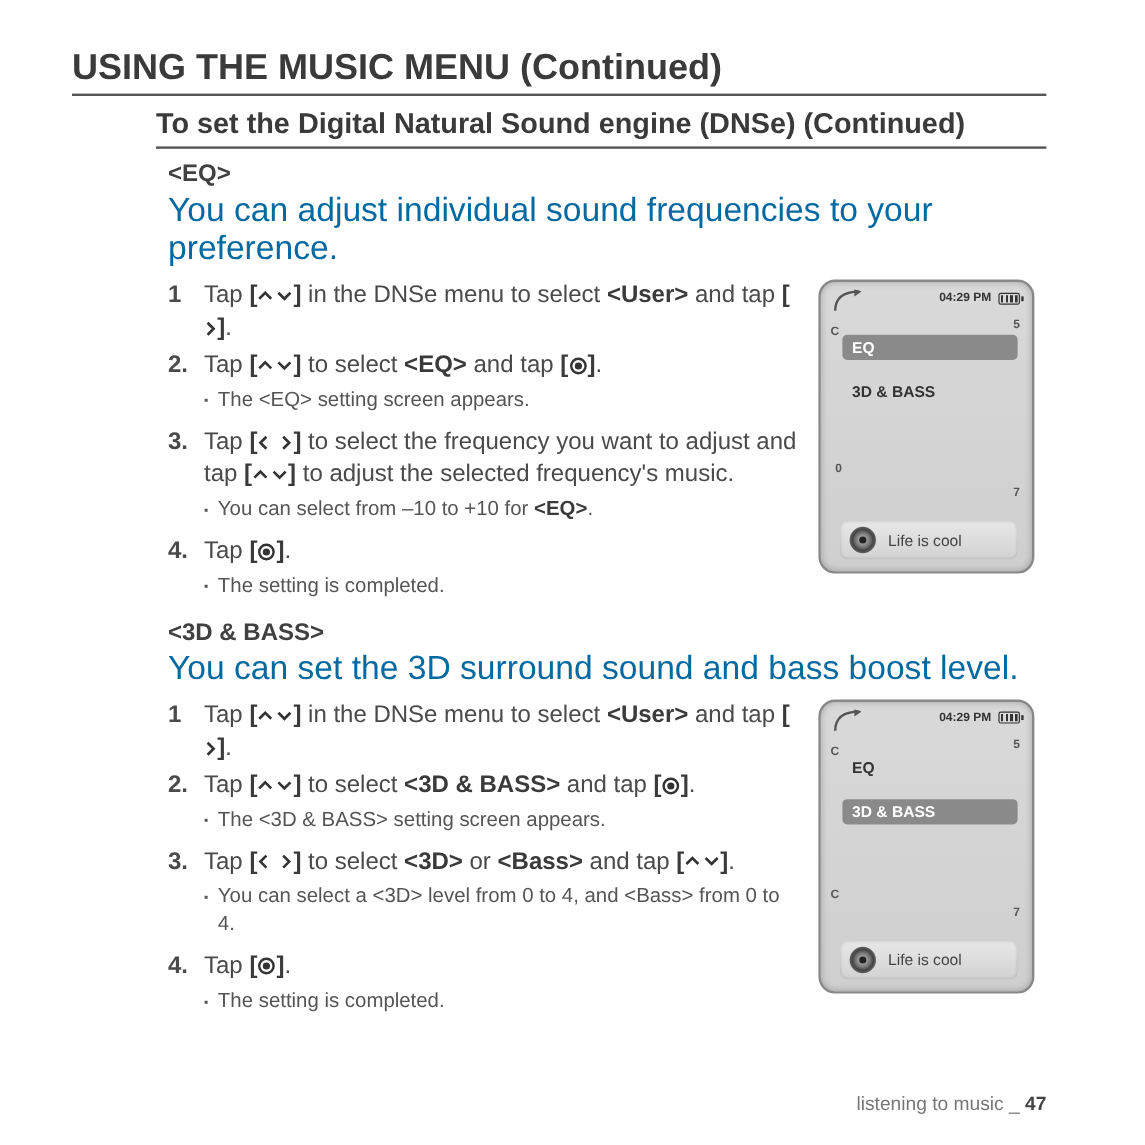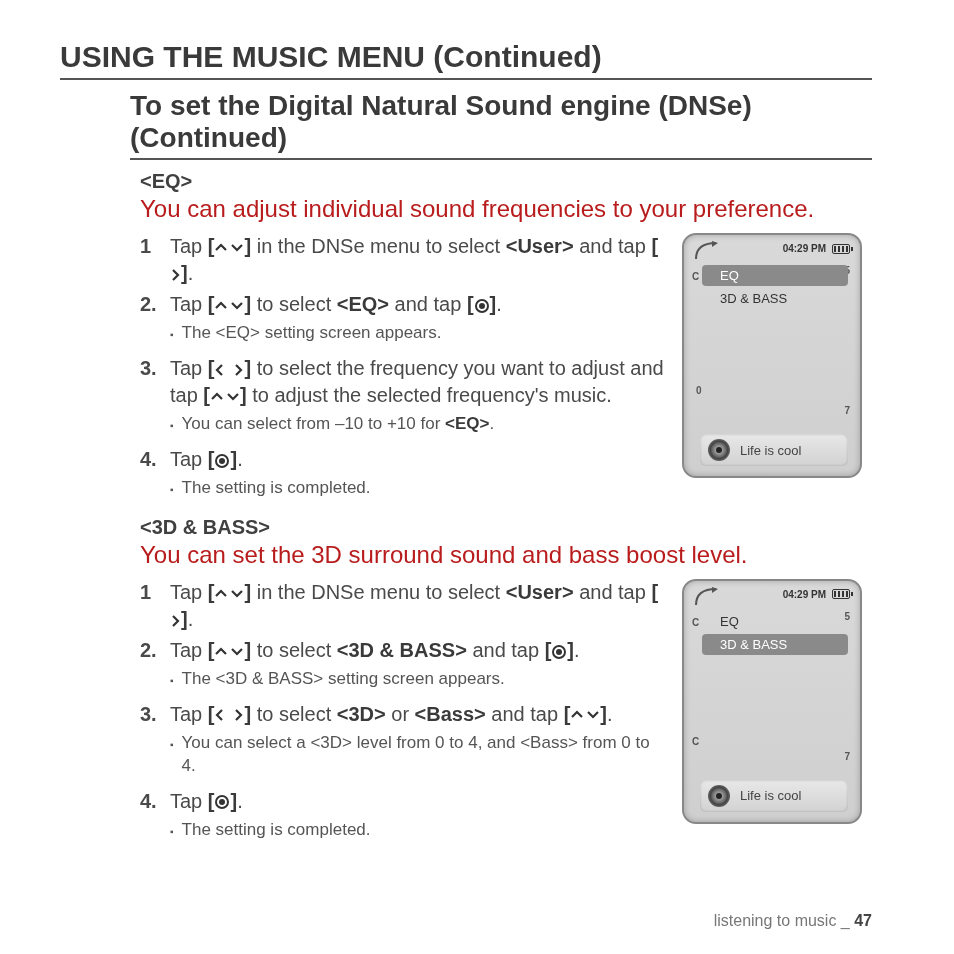--- a/index.html
+++ b/index.html
@@ -1,45 +1,45 @@
 <!DOCTYPE html>
 <html><head>
 <meta charset="utf-8">
 <style>
   * { box-sizing: border-box; }
   body { margin: 0; padding: 0; font-family: Arial, Helvetica, sans-serif; color: #3a3a3a; }
   .page { width: 932px; height: 954px; padding: 40px 60px 30px 60px; position: relative; }
   .h1 { font-size: 30px; font-weight: bold; color: #3a3a3a; }
   .h1rule { border: none; border-top: 2px solid #555; margin: 4px 0 10px 0; }
-  .h2 { font-size: 28px; font-weight: bold; color: #3a3a3a; margin-left: 70px; margin-top: 10px; }
+  .h2 { font-size: 24px; font-weight: bold; color: #3a3a3a; margin-left: 70px; margin-top: 10px; }
   .h2rule { border: none; border-top: 2px solid #555; margin: 4px 0 10px 70px; }
   .content { margin-left: 80px; }
   .sectlabel { font-weight: bold; font-size: 20px; color: #404040; margin-top: 6px; }
-  .desc { font-size: 24px; color: #b91c1c; margin: 2px 0 6px 0; }
+  .desc { font-size: 28px; color: #0369a1; margin: 2px 0 6px 0; }
   .row { display: flex; align-items: flex-start; }
   .colL { flex: 1; padding-right: 18px; }
   .colR { width: 190px; }
   ol.steps { list-style: none; margin: 0; padding: 0; }
   ol.steps > li { display: flex; margin: 4px 0; font-size: 20px; color: #4a4a4a; line-height: 1.35; }
   ol.steps .num { font-weight: bold; width: 30px; flex-shrink: 0; }
   ol.steps .body { flex: 1; }
   ul.sub { list-style: none; margin: 4px 0 6px 0; padding: 0; }
   ul.sub li { font-size: 17px; color: #555; display: flex; }
   ul.sub li::before { content: "▪"; font-size: 10px; margin-right: 8px; margin-top: 6px; color: #555; }
   .ico { display: inline-flex; vertical-align: middle; }
   .ico svg { display: block; }
   b { font-weight: bold; color: #3a3a3a; }
   .device { width: 180px; height: 245px; border: 2px solid #888; border-radius: 14px; background: linear-gradient(#d9d9d9, #cfcfcf); position: relative; box-shadow: inset 0 0 6px rgba(0,0,0,0.25); margin-top: 4px; }
   .device .statusbar { position: absolute; top: 8px; right: 10px; display: flex; align-items: center; gap: 6px; padding-left: 40px; }
   .clock { font-size: 10px; font-weight: bold; color: #333; }
   .batt { width: 18px; height: 10px; border: 1.5px solid #333; border-radius: 2px; position: relative; }
   .batt::after { content: ""; position: absolute; right: -4px; top: 2px; width: 2px; height: 4px; background: #333; }
   .batt .fill { position: absolute; inset: 1px; background: repeating-linear-gradient(90deg,#333 0 2px,transparent 2px 4px); }
   .menuarea { position: absolute; left: 18px; right: 12px; top: 28px; }
-  .menuitem { font-size: 13px; color: #333; padding: 3px 18px; border-radius: 4px; margin: 2px 0; font-weight: 400; }
+  .menuitem { font-size: 13px; color: #333; padding: 3px 8px; border-radius: 4px; margin: 16px 0; font-weight: 700; }
   .menuitem.sel { background: #8a8a8a; color: #fff; }
   .scale5 { position: absolute; right: 10px; top: 30px; font-size: 10px; color: #555; font-weight: bold; }
   .scale0 { position: absolute; left: 12px; top: 150px; font-size: 10px; color: #555; font-weight: bold; }
   .scale7 { position: absolute; right: 10px; top: 170px; font-size: 10px; color: #555; font-weight: bold; }
   .sideC { position: absolute; left: 8px; top: 36px; font-size: 10px; color: #555; font-weight: bold; }
   .sideC2 { position: absolute; left: 8px; top: 155px; font-size: 10px; color: #555; font-weight: bold; }
   .nowplaying { position: absolute; left: 16px; right: 12px; bottom: 10px; height: 32px; border-radius: 6px; background: linear-gradient(#e8e8e8,#d2d2d2); display: flex; align-items: center; padding: 0 8px; box-shadow: inset 0 0 3px rgba(0,0,0,0.2); }
   .disc { width: 22px; height: 22px; border-radius: 50%; background: radial-gradient(circle,#ccc 0%,#666 45%,#444 55%,#999 100%); margin-right: 10px; position: relative; }
   .disc::after { content: ""; position: absolute; left: 8px; top: 8px; width: 6px; height: 6px; border-radius: 50%; background: #222; }
   .songtitle { font-size: 13px; color: #444; text-align: center; }

